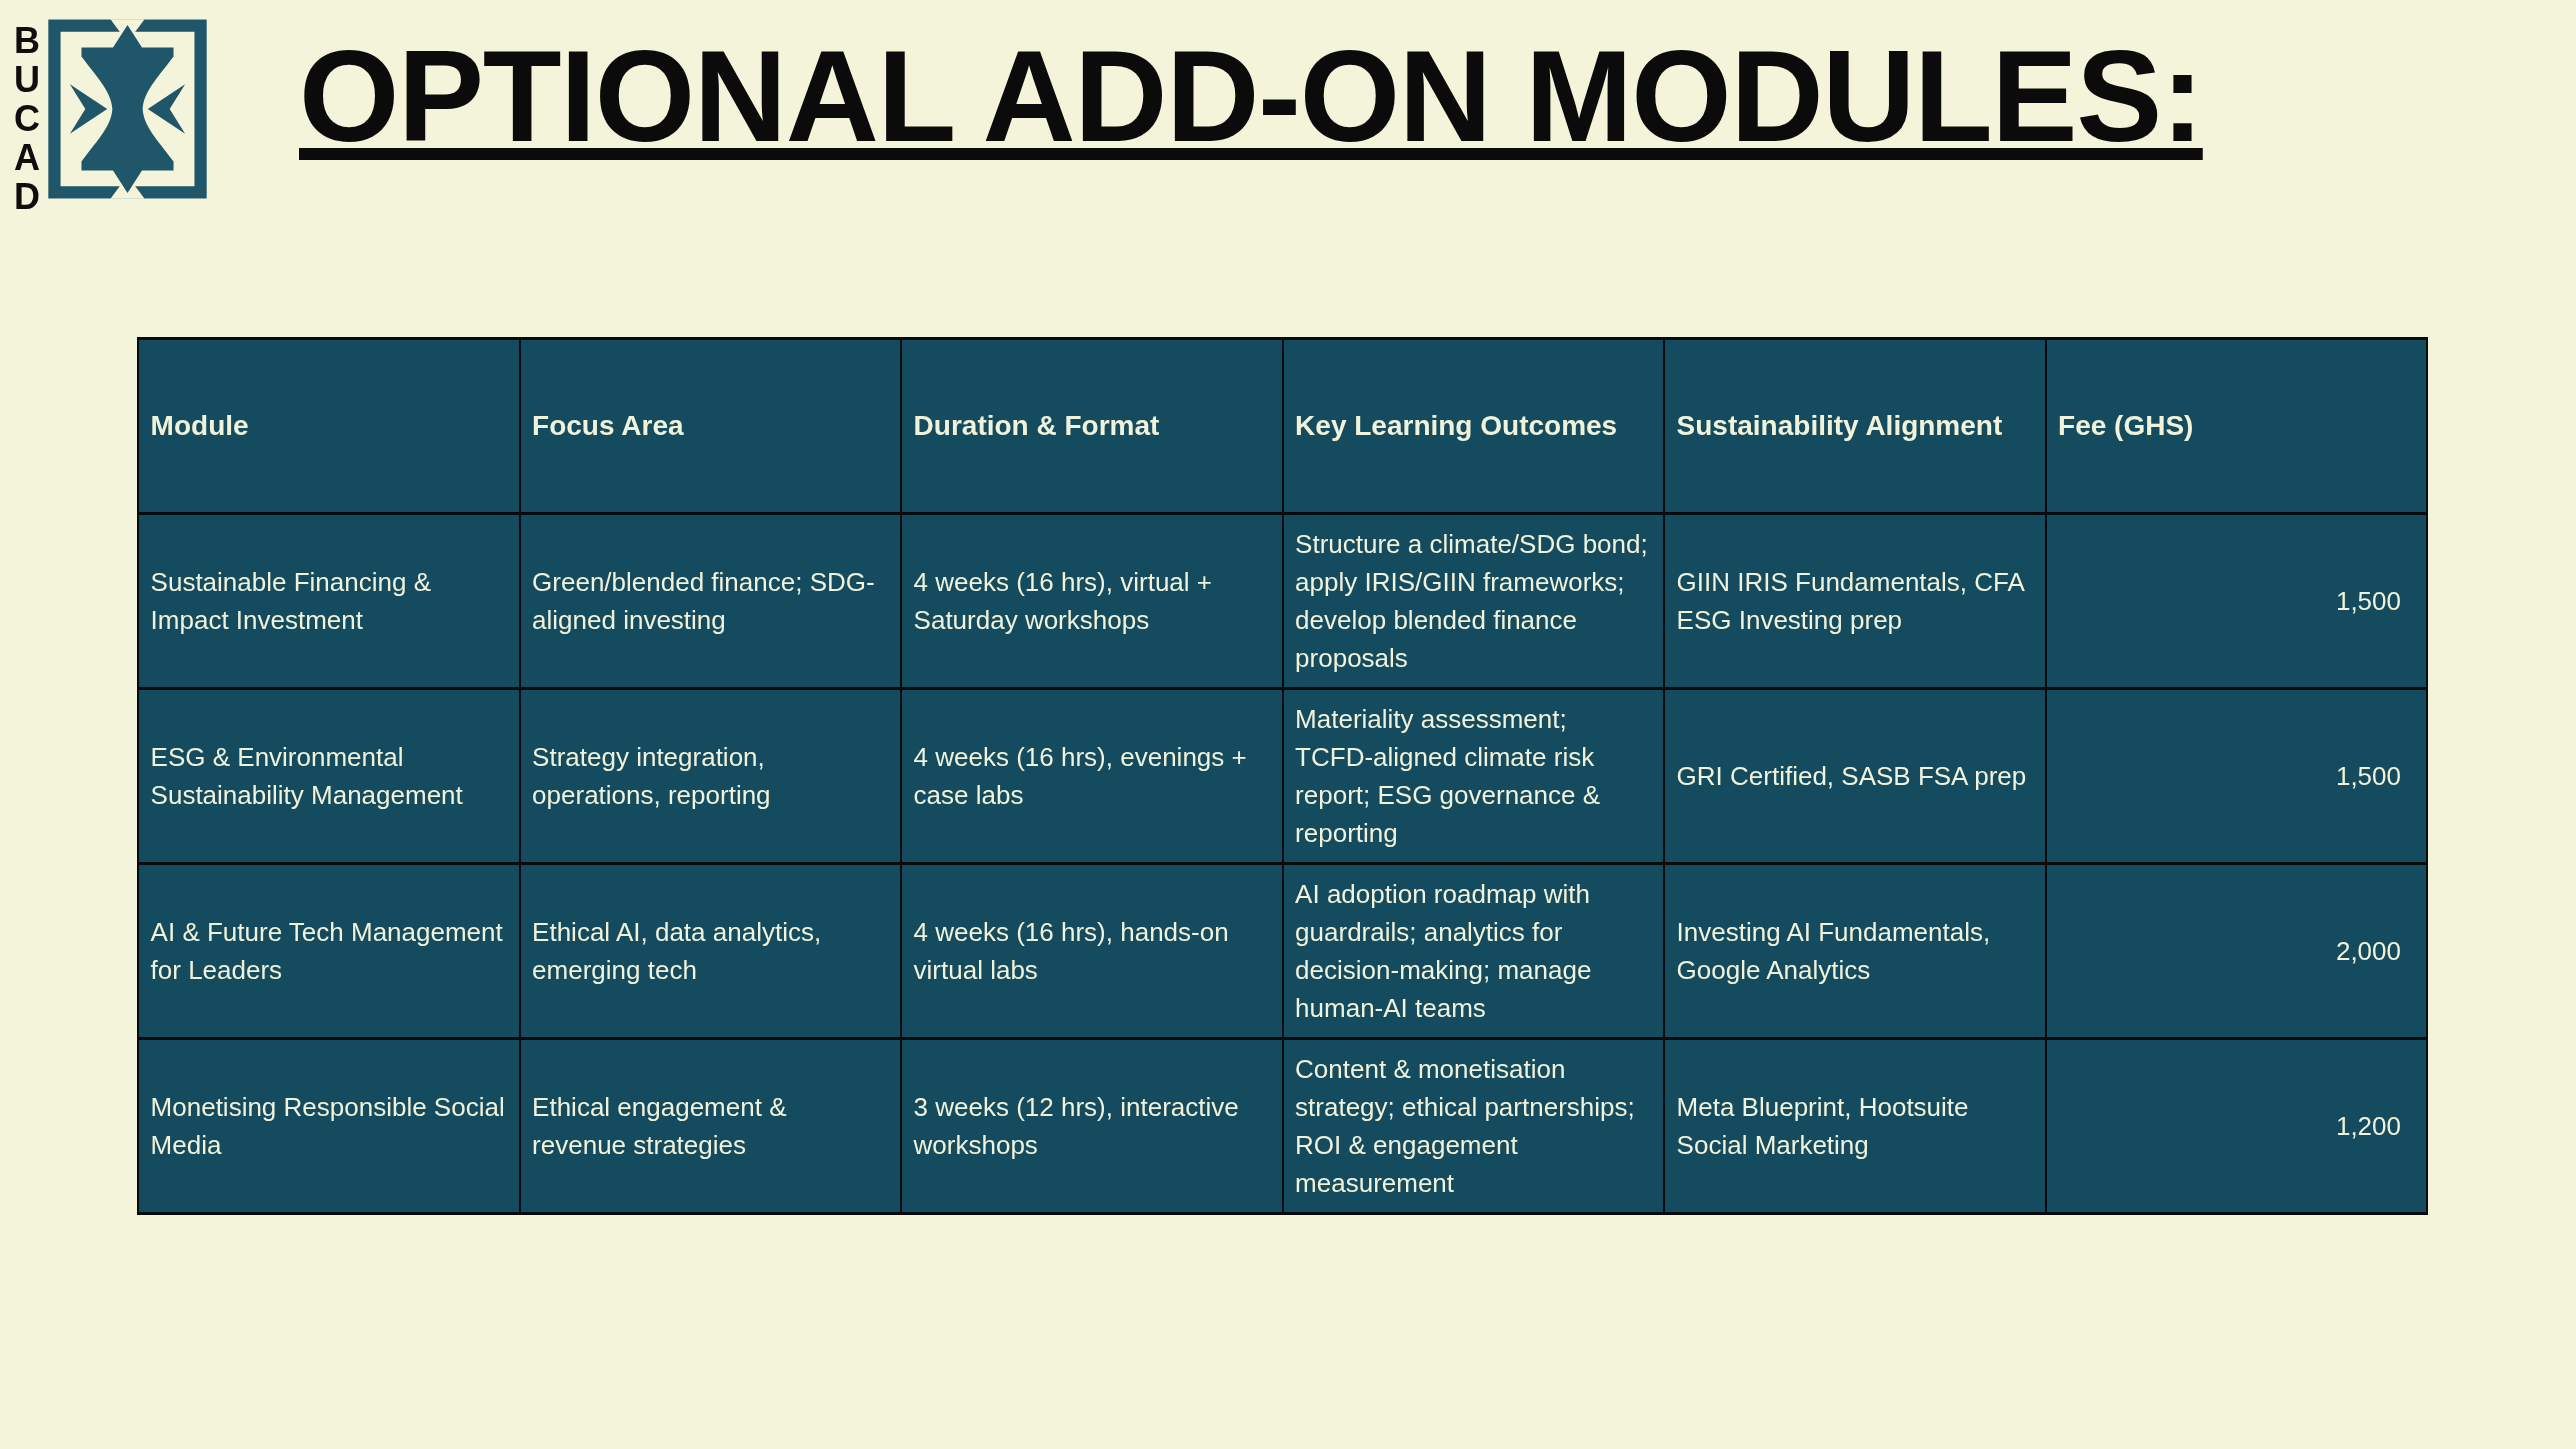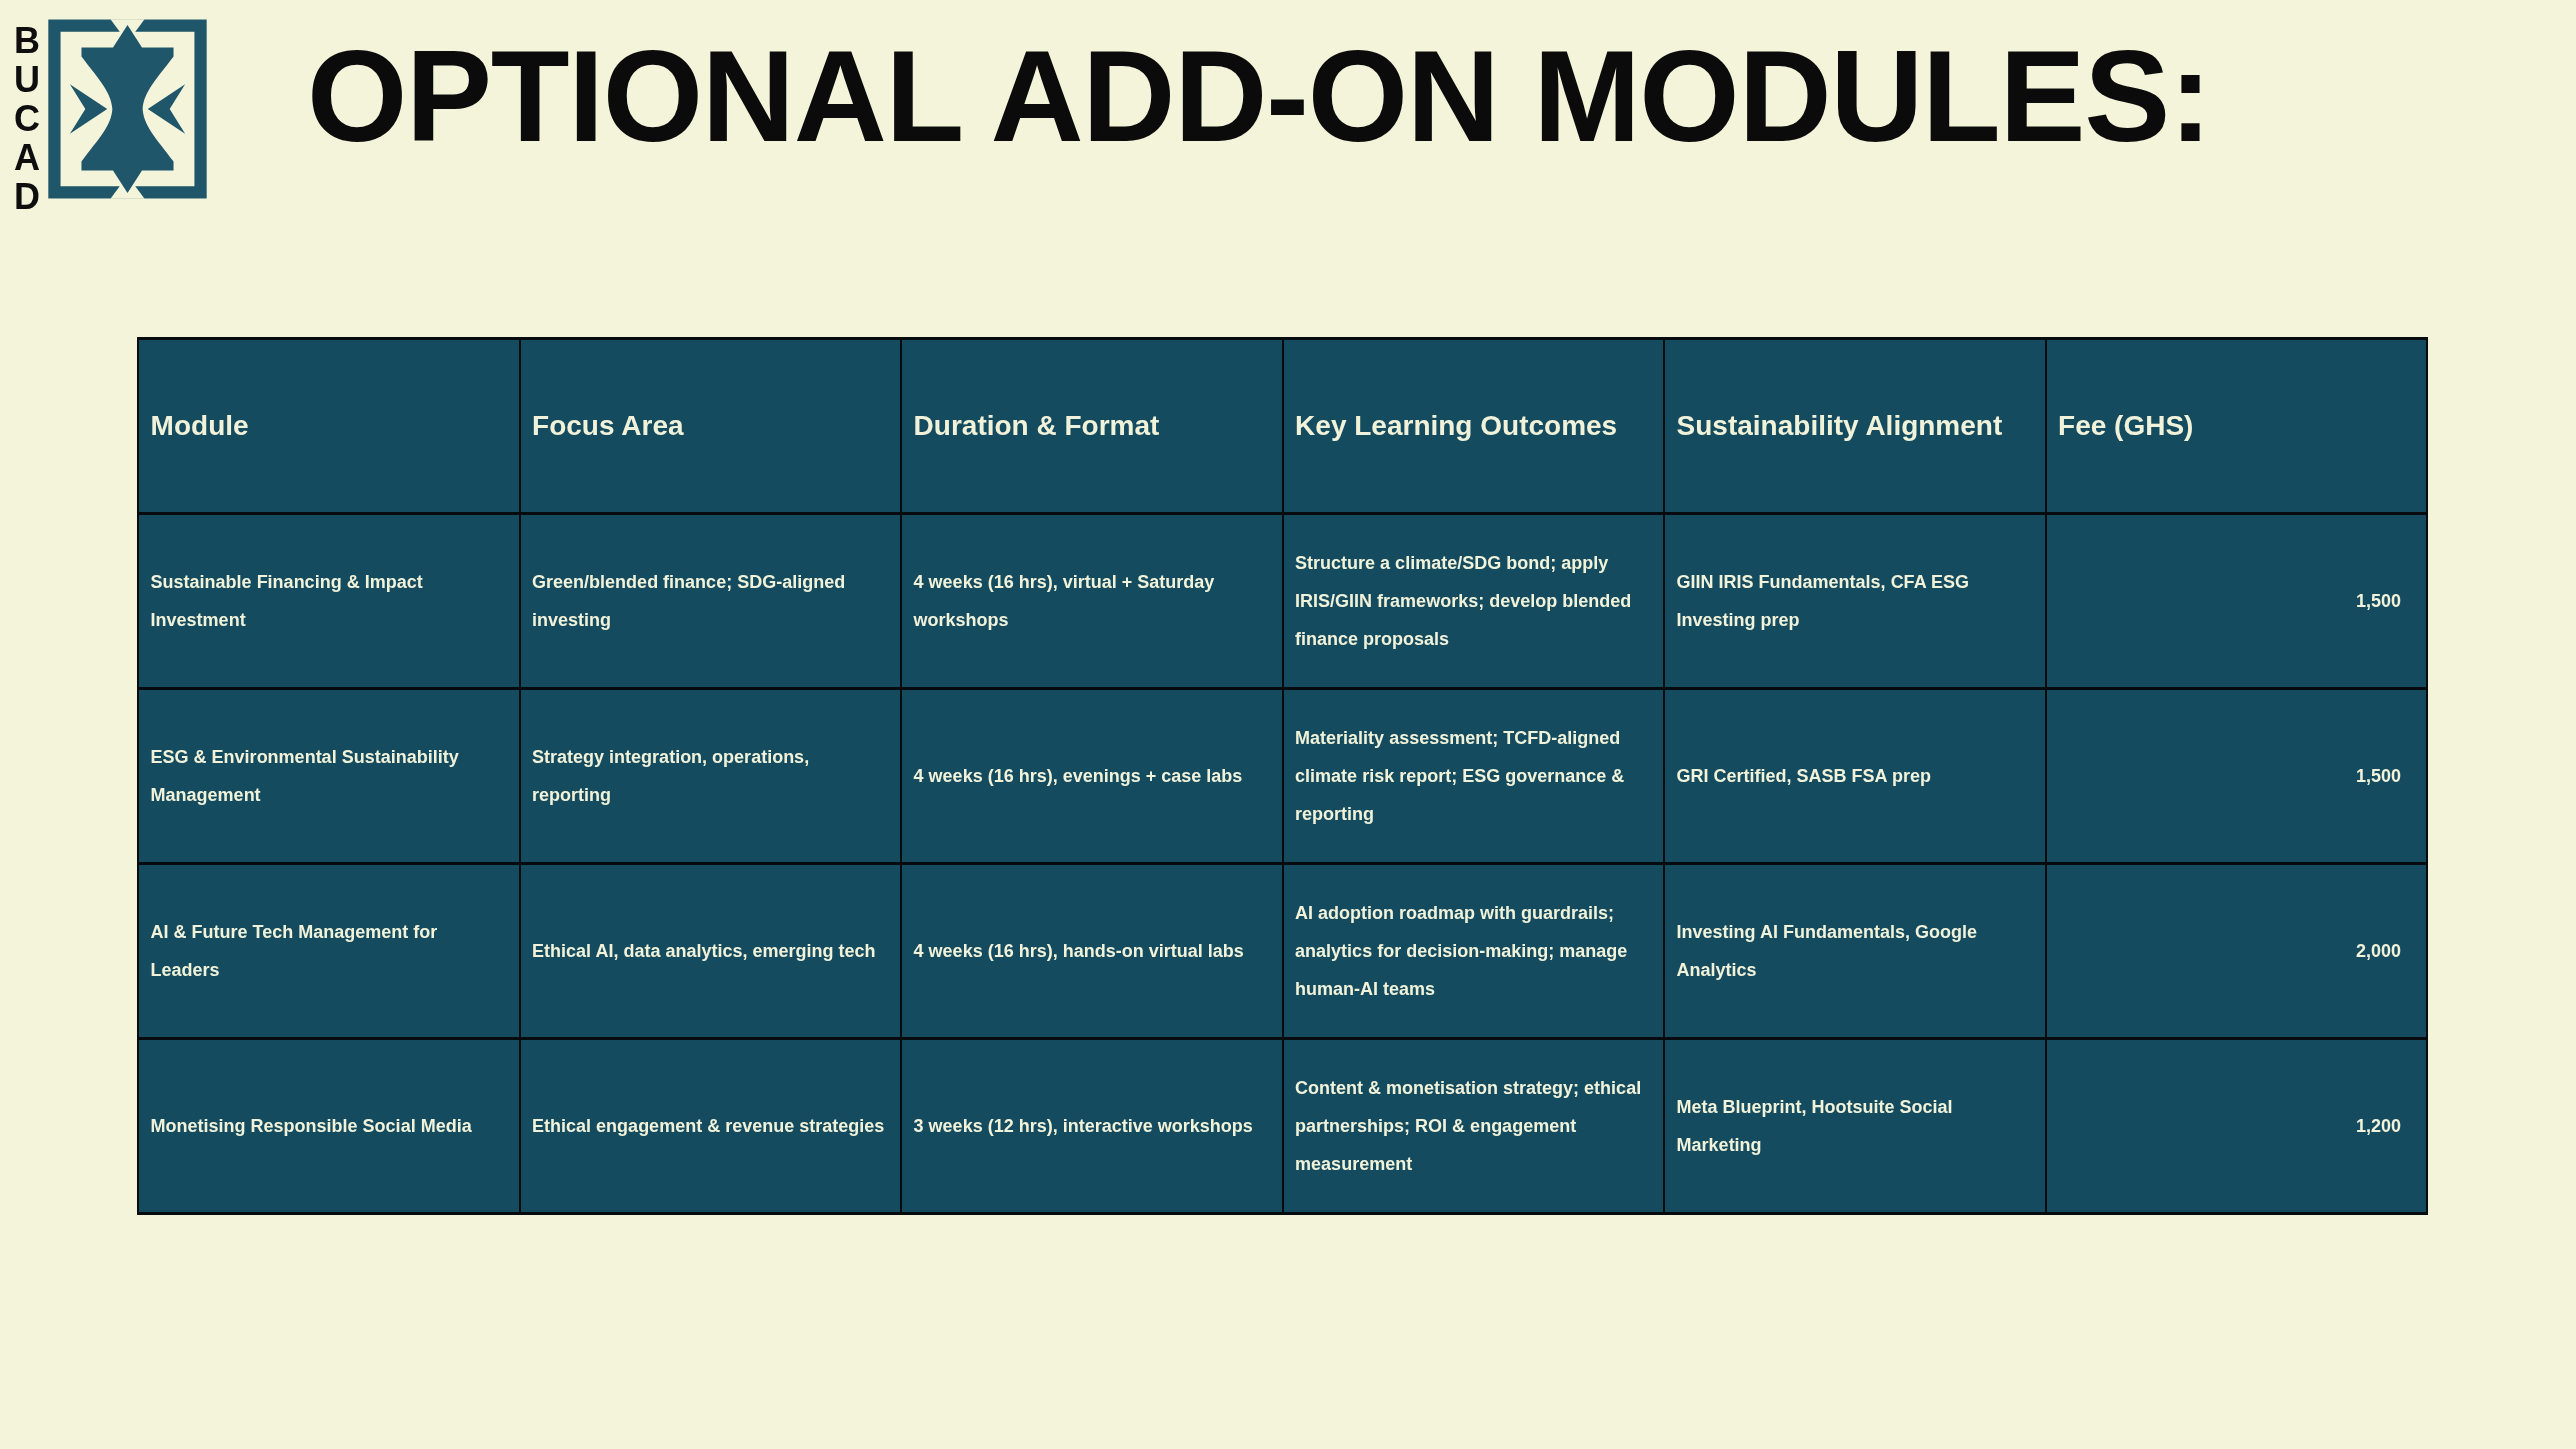--- a/index.html
+++ b/index.html
@@ -42,28 +42,29 @@
   .logo-mark {
     width: 159px;
     height: 180px;
     margin-left: 7.7px;
     display: block;
   }
 
   
   .slide-title {
     position: absolute;
-    left: 307px;
+    left: 299px;
     top: 20.6px;
     color: var(--title-black);
     font-size: 129px;
     line-height: 151px;
     font-weight: 900;
     letter-spacing: -1.3px;
     white-space: nowrap;
+    text-decoration: underline;
   }
 
   
   .course-table {
     position: absolute;
     left: 137px;
     top: 337px;
     width: 2291px;
     border-collapse: collapse;
     table-layout: fixed;
@@ -72,23 +73,23 @@
   .course-table td {
     background: var(--teal-table);
     color: var(--text-cream);
     border-left: 2.6px solid var(--border-black);
     border-right: 2.6px solid var(--border-black);
     border-top: 3.2px solid var(--border-black);
     border-bottom: 3.2px solid var(--border-black);
     text-align: left;
     vertical-align: middle;
     padding: 9px 13px 9px 11.6px;
-    font-size: 18px;
+    font-size: 26px;
     line-height: 38px;
-    font-weight: 700;
+    font-weight: 400;
     word-wrap: break-word;
   }
   .course-table th {
     font-weight: 700;
     font-size: 28px;
     height: 175px;
     white-space: nowrap;
   }
   .course-table td { height: 175px; }
   .course-table td.fee-cell {

